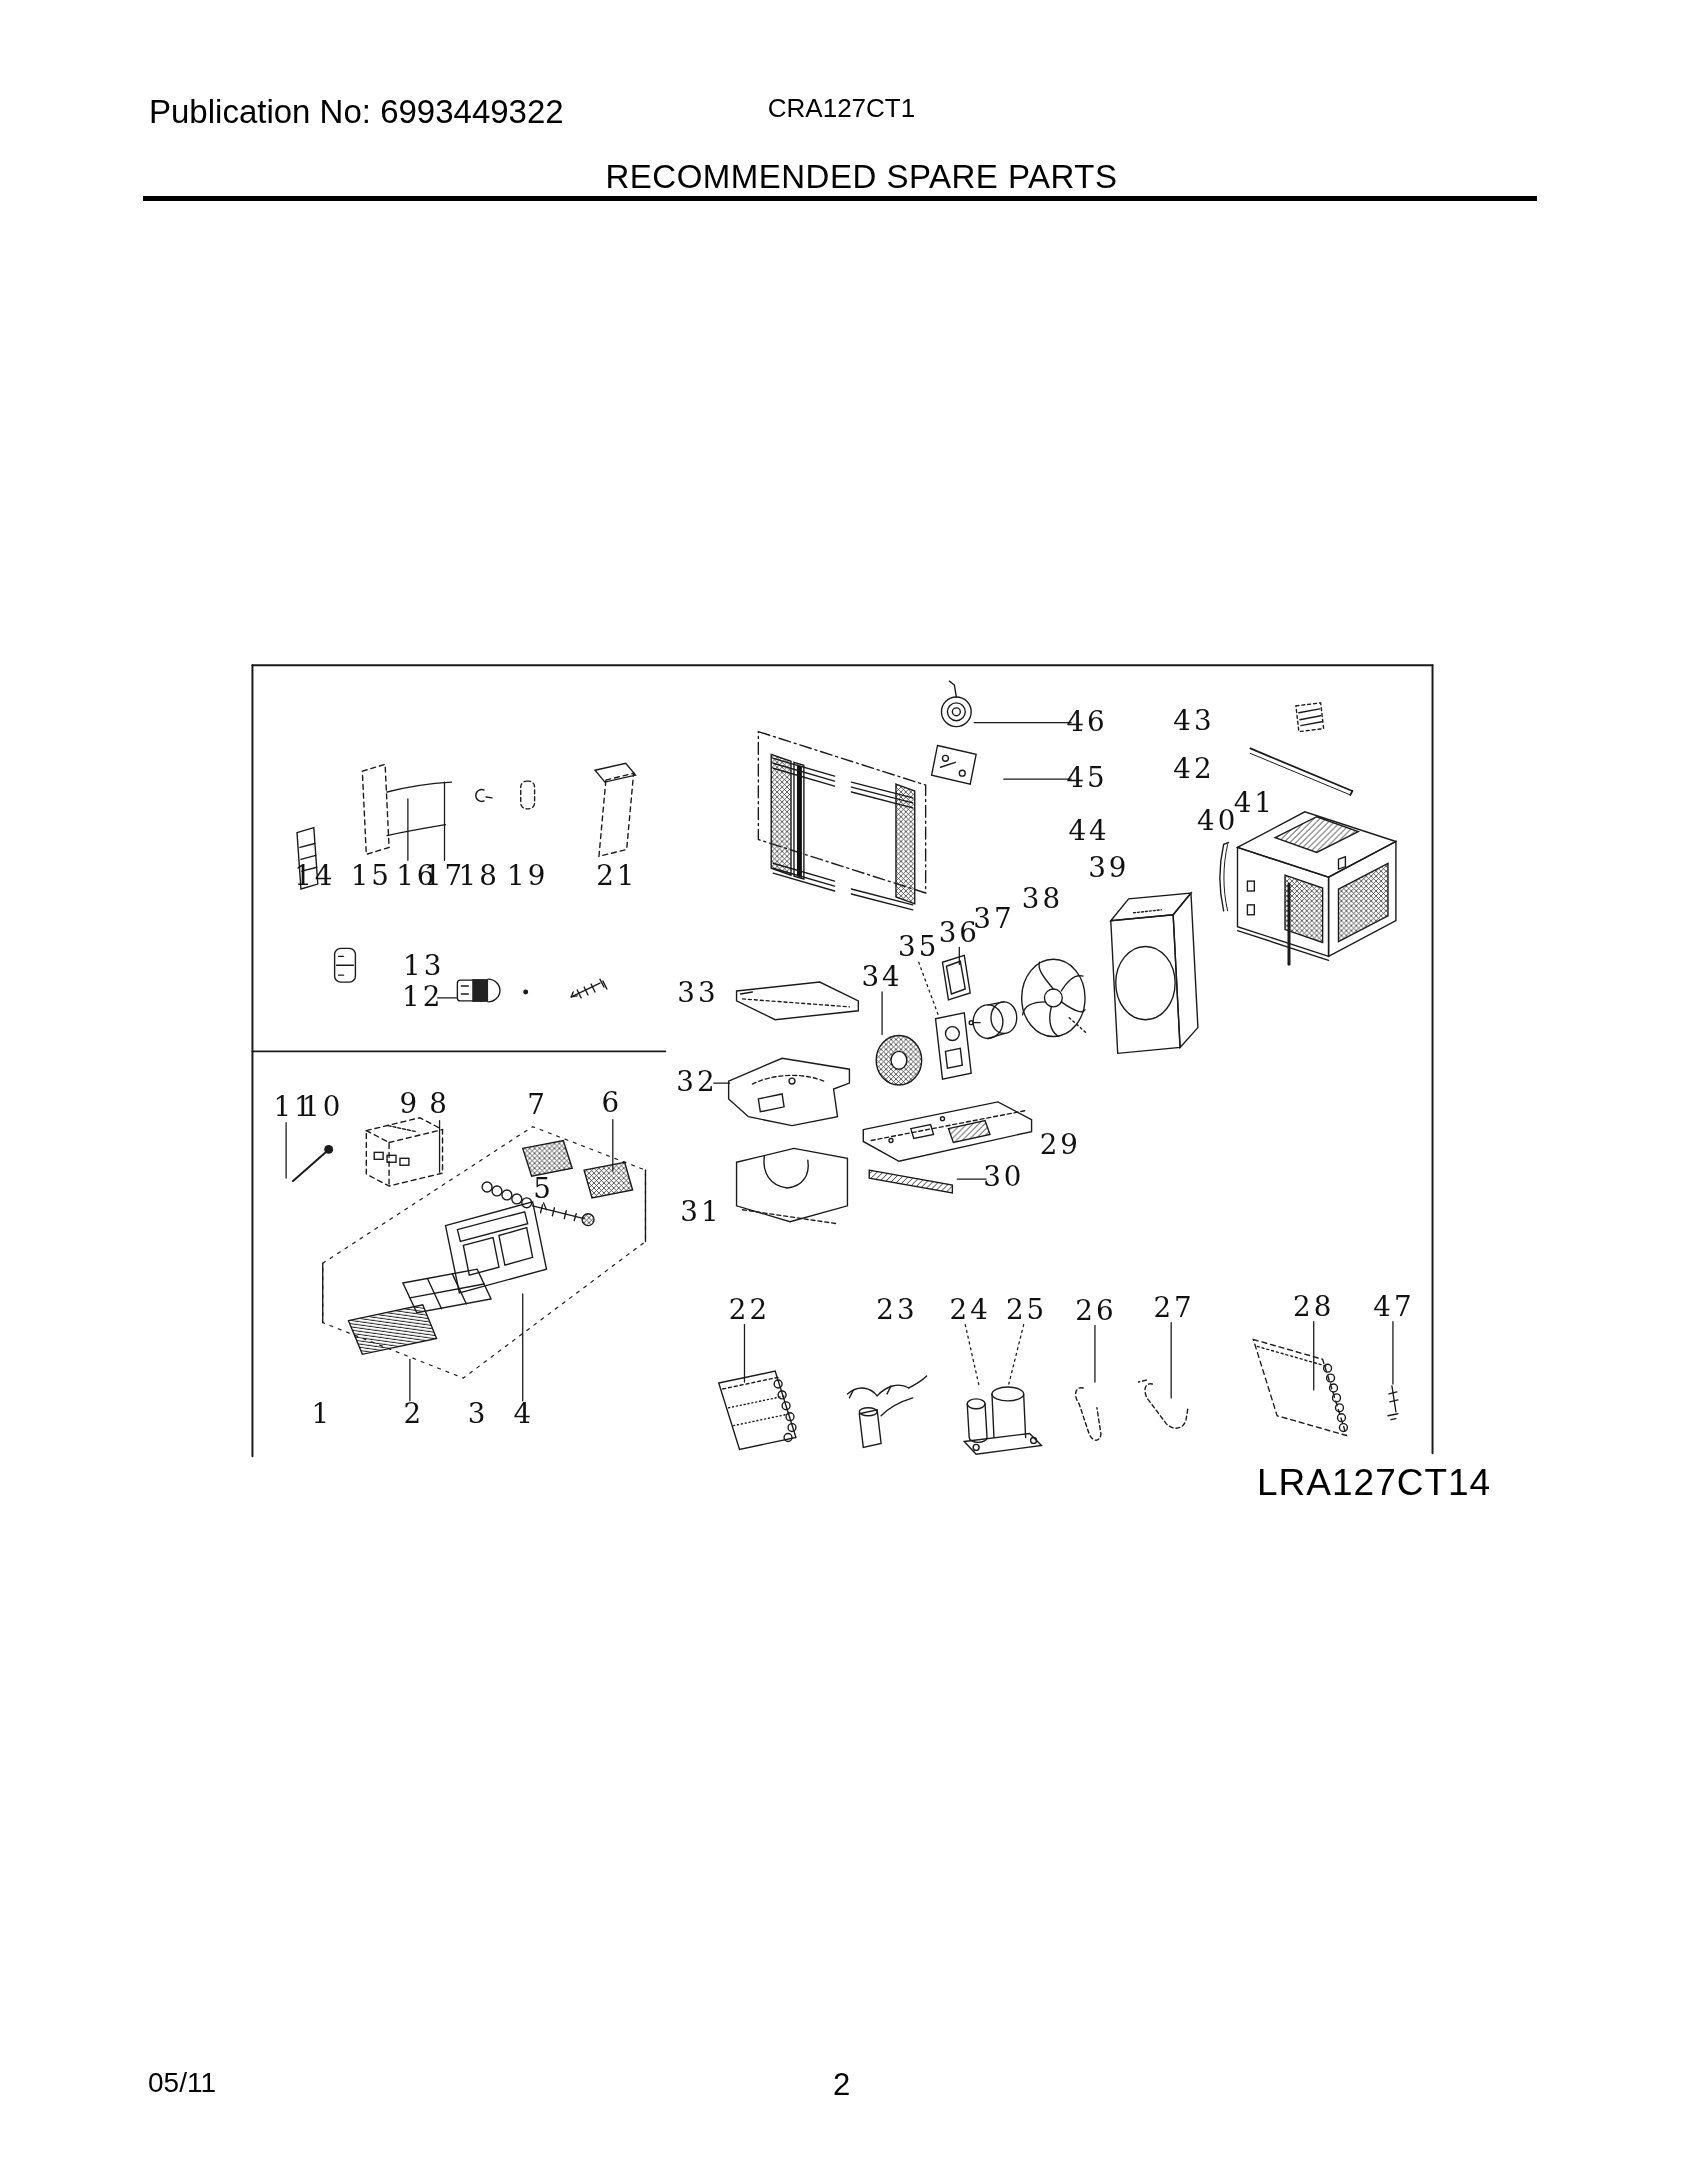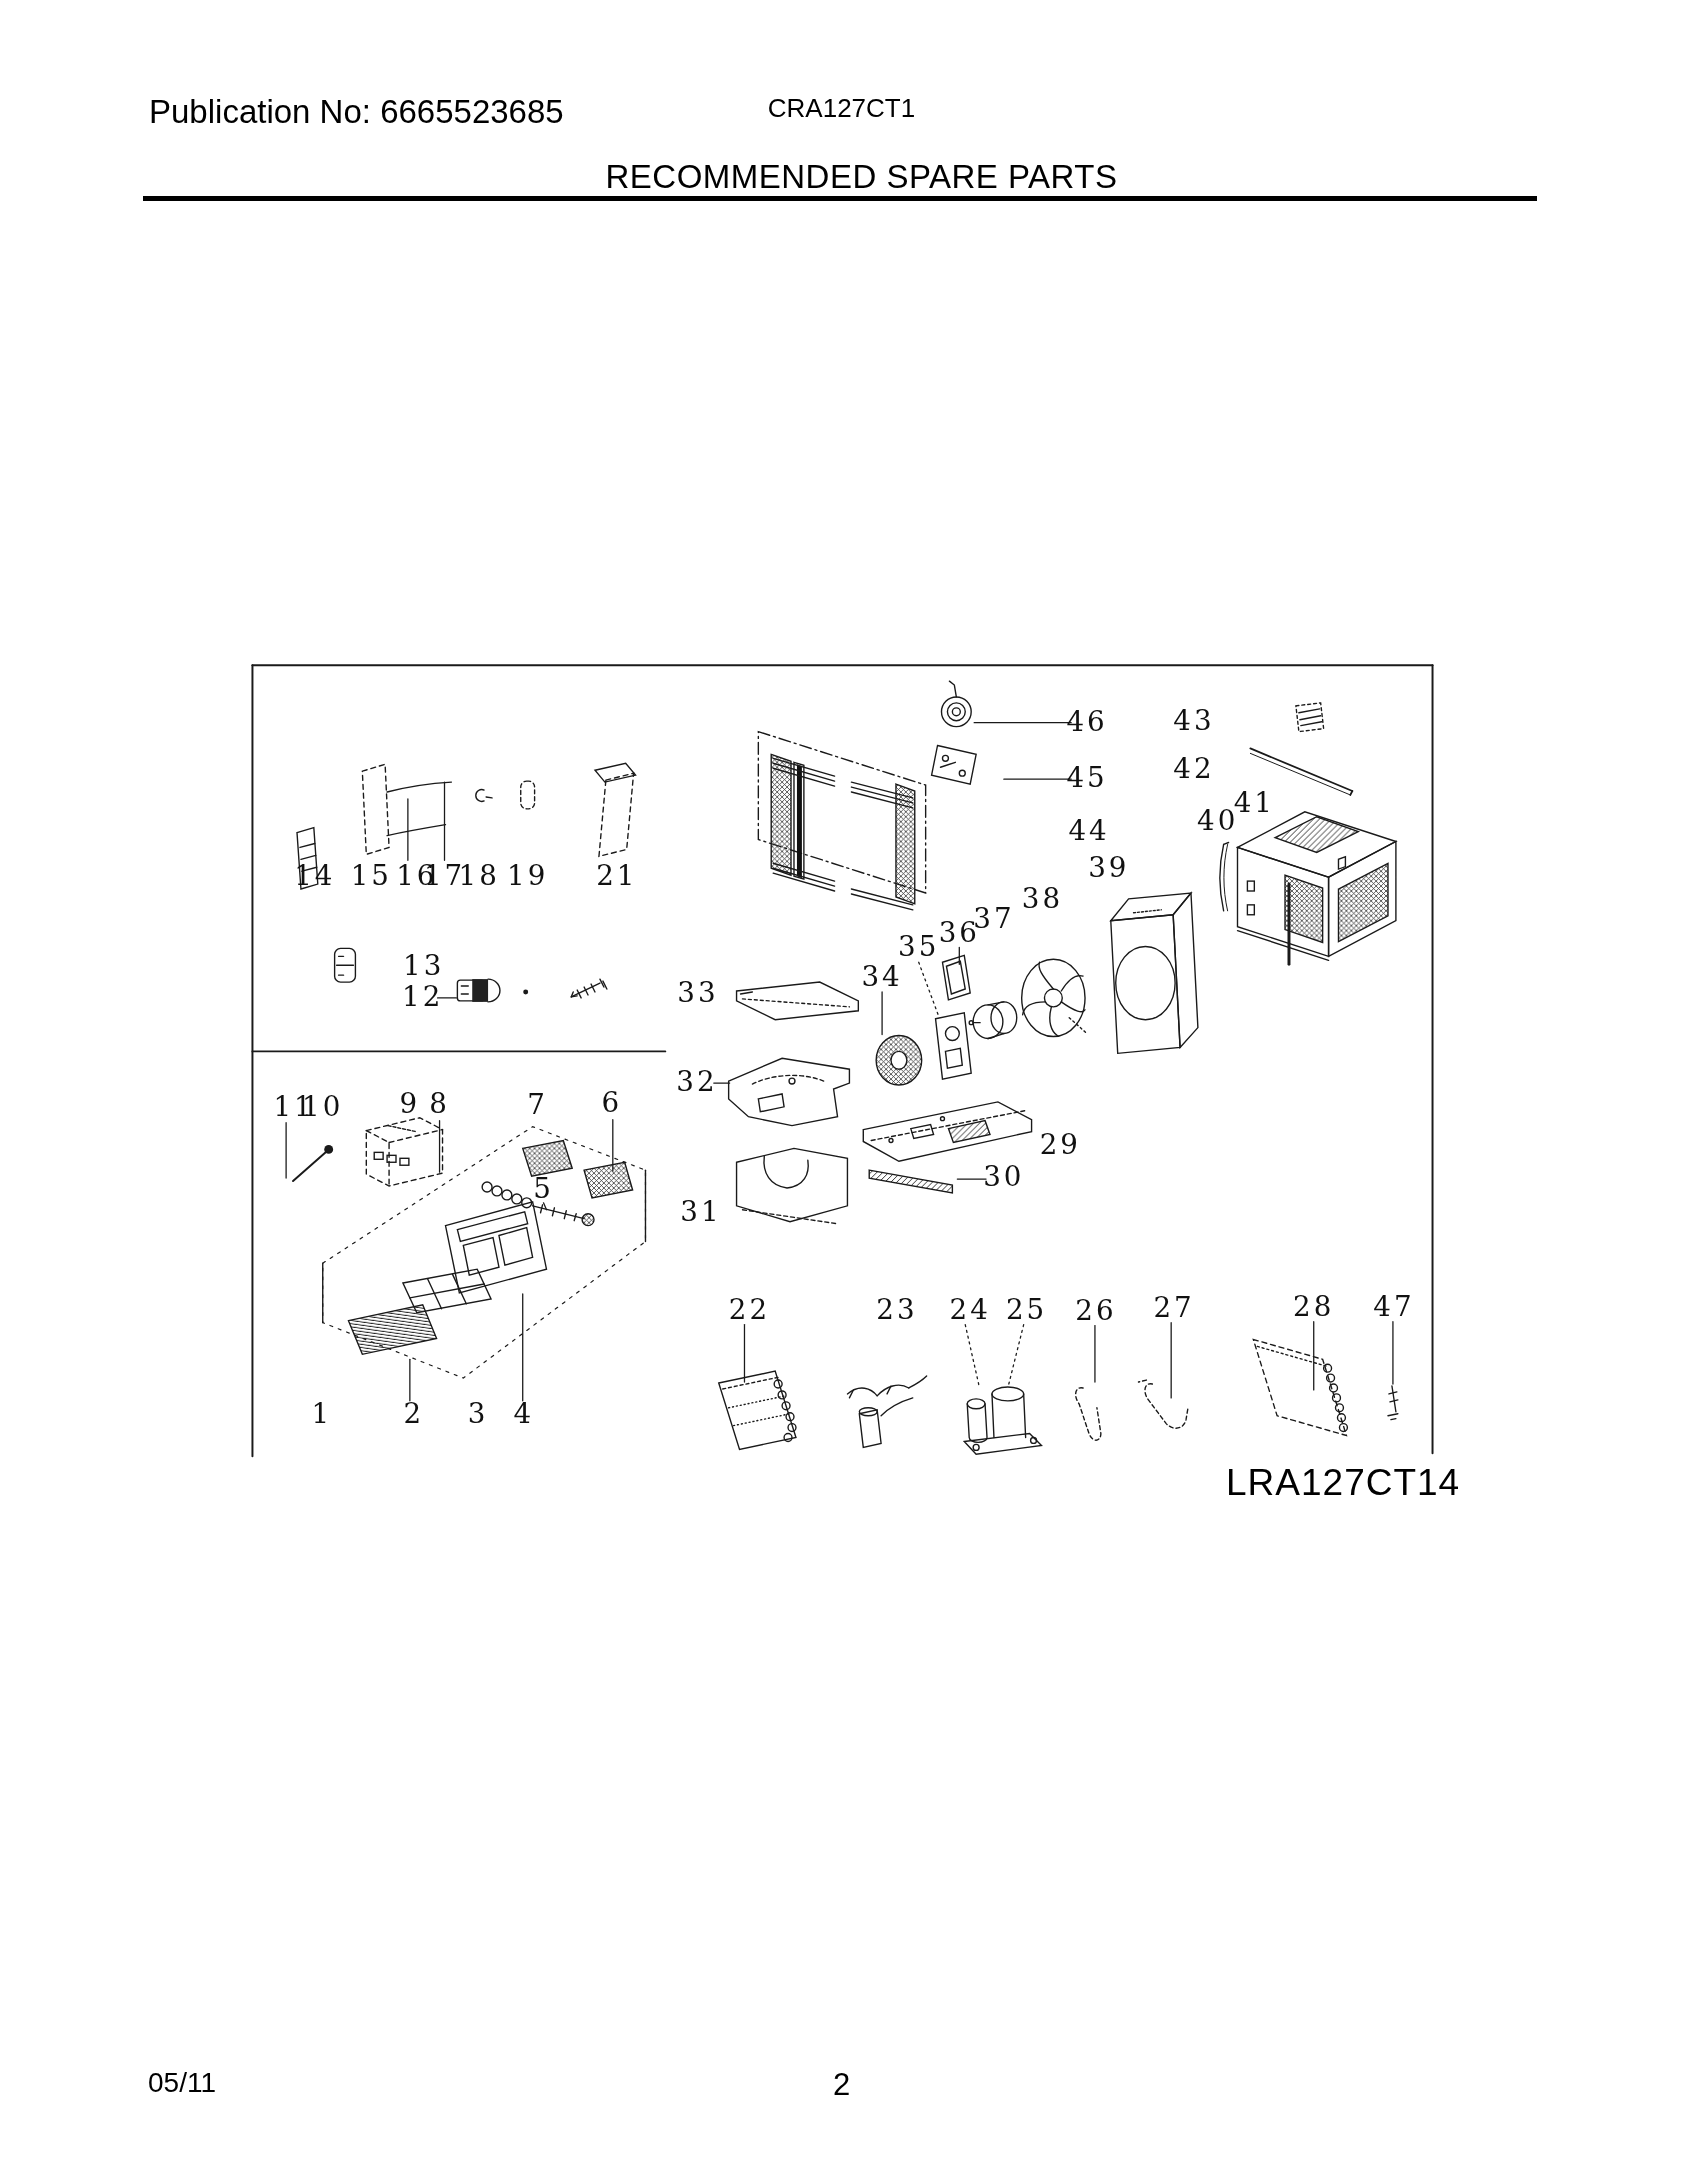--- a/index.html
+++ b/index.html
@@ -3,33 +3,33 @@
 <meta charset="utf-8">
 <style>
   html,body{margin:0;padding:0;background:#888;}
   .page{position:relative;width:1683px;height:2178px;background:#ffffff;overflow:hidden;
         font-family:"Liberation Sans",sans-serif;color:#000;}
   .abs{position:absolute;line-height:1;}
   .pub{left:149px;top:95px;font-size:33px;}
   .model{left:0;right:0;top:95px;text-align:center;font-size:26px;}
   .title{left:0;right:0;top:160px;text-align:center;font-size:33px;letter-spacing:0.5px;margin-left:40px;}
   .rule{left:143px;top:196px;width:1394px;height:5px;background:#000;}
-  .modellabel{left:1226px;top:1464px;font-size:37px;letter-spacing:1px;text-align:center;}
+  .modellabel{left:1257px;top:1464px;font-size:37px;letter-spacing:1px;text-align:center;}
   .footer-date{left:148px;top:2069px;font-size:28px;}
   .footer-page{left:0;right:0;top:2069px;text-align:center;font-size:31px;}
   svg text{font-family:"DejaVu Serif","Liberation Serif",serif;font-size:28px;fill:#111;
            letter-spacing:3px;text-anchor:middle;}
   .diagram-svg{position:absolute;left:0;top:0;}
 </style>
 </head>
 <body>
 
 <div class="page">
 
-  <div class="abs pub">Publication No: 6665523685</div>
+  <div class="abs pub">Publication No: 6993449322</div>
   <div class="abs model">CRA127CT1</div>
   <div class="abs title">RECOMMENDED SPARE PARTS</div>
   <div class="abs rule"></div>
 
   <svg class="diagram-svg" width="1683" height="2178" viewBox="0 0 1700 2200" stroke="#1a1a1a" fill="none" stroke-width="1.4" stroke-linecap="round">
     <defs>
       <pattern id="xh" width="5" height="5" patternUnits="userSpaceOnUse">
         <path d="M0,5 L5,0 M0,0 L5,5" stroke="#333" stroke-width="0.8"></path>
       </pattern>
       <pattern id="dh" width="6" height="6" patternUnits="userSpaceOnUse">

